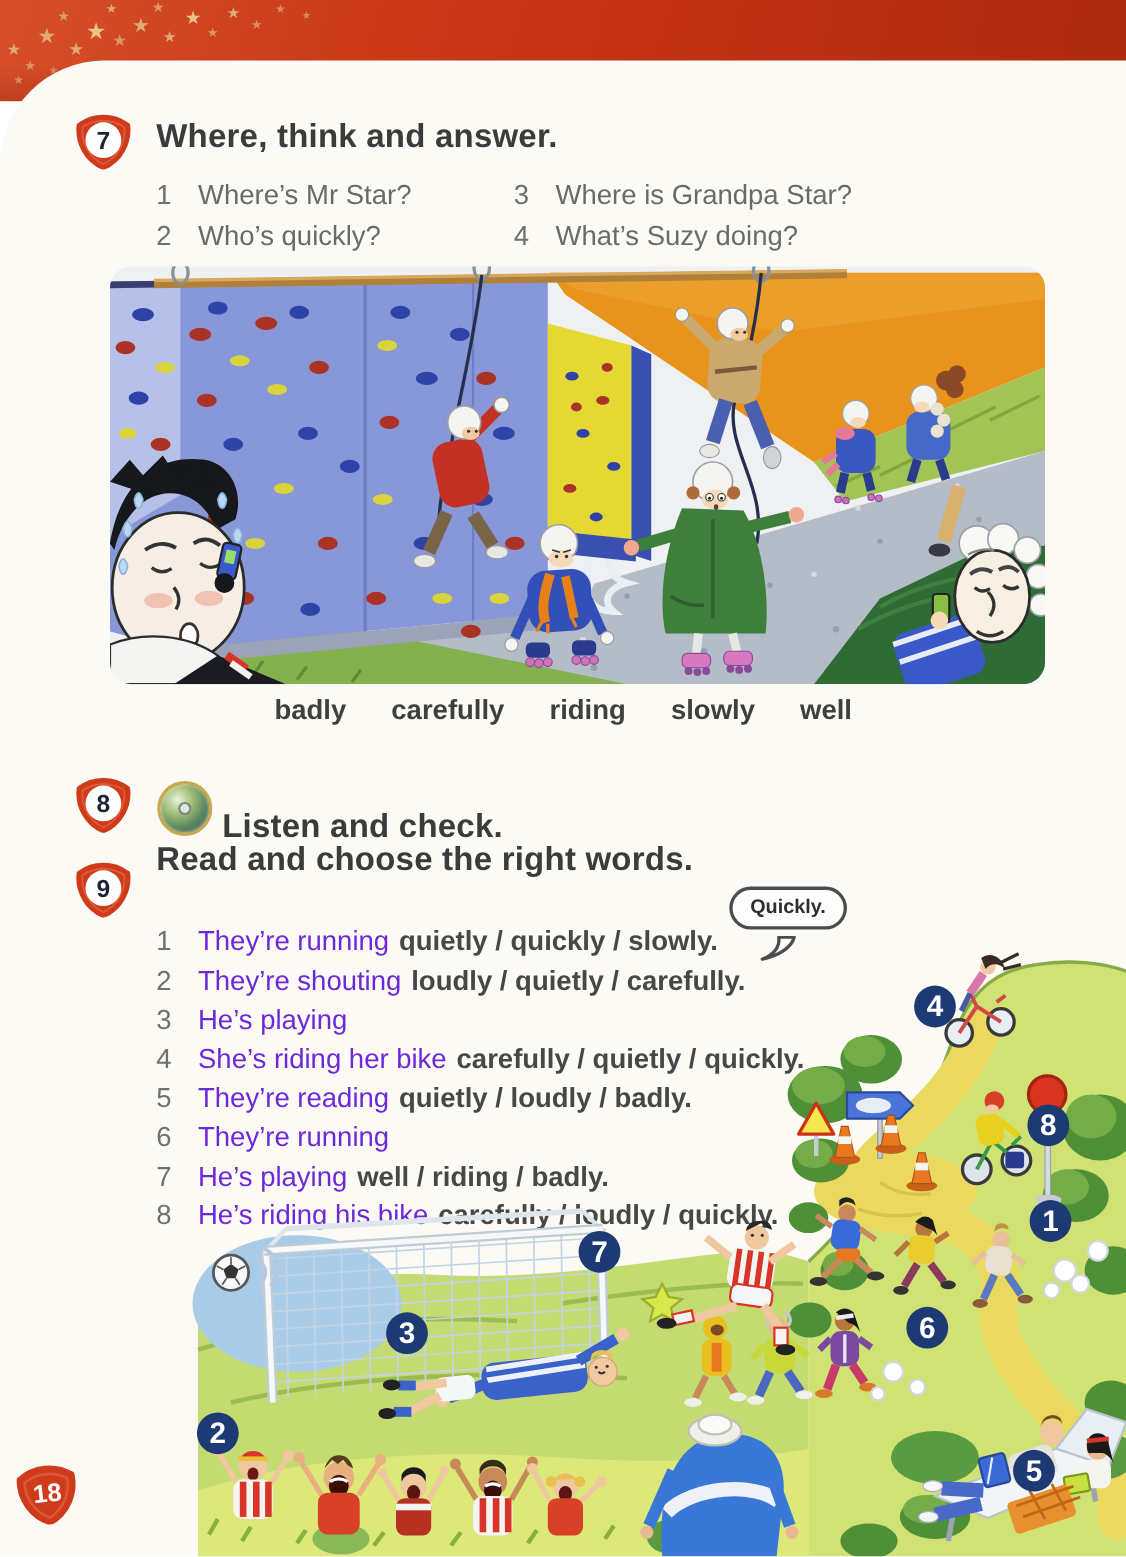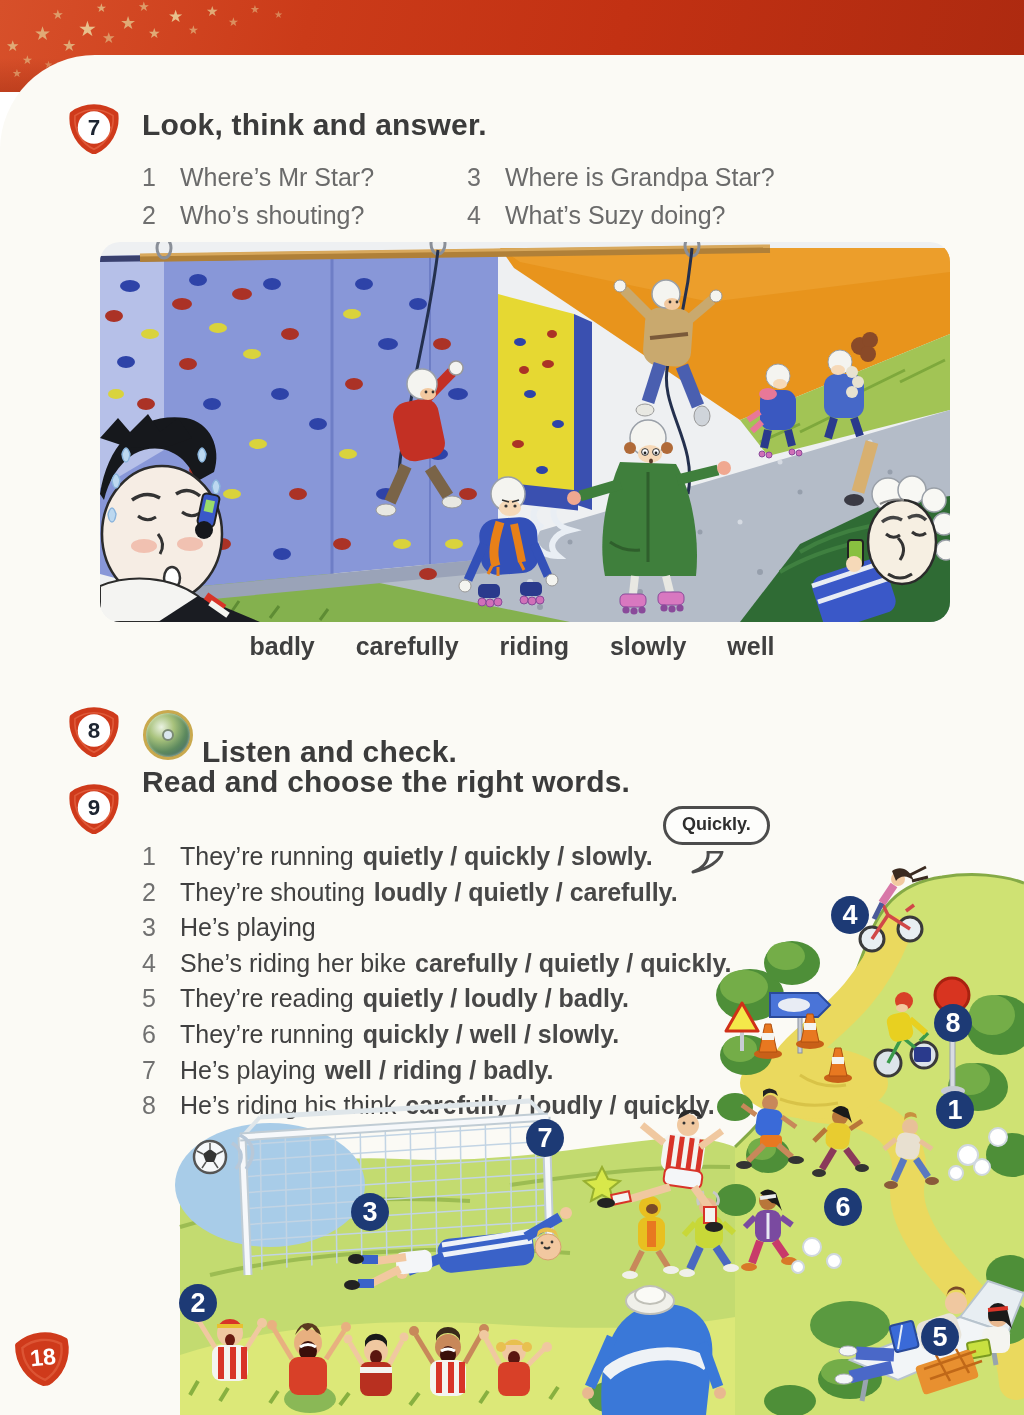--- a/index.html
+++ b/index.html
@@ -20,21 +20,21 @@
   .q-grid{display:grid;grid-template-columns:325px 1fr;grid-auto-flow:row;row-gap:9px;font-size:25px;color:#6a6a6a;}
   .q-item{display:flex;}
   .q-num{width:38px;flex:0 0 38px;color:#6f6f6f;}
   
   .word-bank{width:1024px;text-align:center;font-size:25px;font-weight:600;color:#3f3f3f;}
   .word-bank span{margin:4px 17px;}
   
   .choose-list{font-size:25px;}
   .choose-item{display:flex;height:35.6px;align-items:flex-start;}
   .c-num{width:38px;flex:0 0 38px;color:#707070;}
-  .c-prefix{color:#404040;margin-right:9px;white-space:nowrap;text-align:right;}
+  .c-prefix{color:#6d28d9;margin-right:9px;white-space:nowrap;text-align:right;}
   .c-options{color:#474747;font-weight:bold;white-space:nowrap;}
   
   .bubble{border:3px solid #4c4c4c;border-radius:26px;background:#fdfdfb;padding:5px 16px 7px 16px;font-size:18px;color:#2e2e2e;font-weight:600;}
   
   .cd{width:44px;height:44px;border-radius:50%;border:3px solid #c9a94e;background:radial-gradient(circle at 35% 32%,#eaf2e2 0%,#a8c27c 30%,#5d8a5e 60%,#35566b 100%);position:relative;box-shadow:inset 0 0 3px rgba(255,255,255,.7);}
   .cd::after{content:"";position:absolute;left:50%;top:50%;width:12px;height:12px;margin:-6px 0 0 -6px;border-radius:50%;background:#dbe7ee;border:2px solid #7b8a74;box-sizing:border-box;}
   .num-navy{fill:#1d2532;font-family:"Liberation Sans",sans-serif;font-weight:bold;}
 </style>
 </head>
 <body>
@@ -66,34 +66,34 @@
 <div class="abs sheet"></div>
 
 <div class="abs exbadge" style="left:66px;top:102px;">
   <svg viewBox="0 0 100 92">
     <path d="M50,89 A66,66 0 0 1 11,21 A66,66 0 0 1 89,21 A66,66 0 0 1 50,89 Z" fill="#cf3a1b" stroke="#cf3a1b" stroke-width="9" stroke-linejoin="round"></path>
     <path d="M50,84 A60,60 0 0 1 16,24 A60,60 0 0 1 84,24 A60,60 0 0 1 50,84 Z" fill="none" stroke="#e9704e" stroke-width="3" opacity=".6"></path>
     <circle cx="50" cy="45" r="29" fill="#ffffff"></circle>
     <text x="50" y="59" text-anchor="middle" font-size="40" class="num-navy">7</text>
   </svg>
 </div>
-<div class="abs ex-title" style="left:142px;top:108px;">Look, think and answer.</div>
+<div class="abs ex-title" style="left:142px;top:108px;">Where, think and answer.</div>
 
 <div class="abs q-grid" style="left:142px;top:163px;width:800px;">
   <div class="q-item">
     <span class="q-num">1</span>
     <span>Where’s Mr Star?</span>
   </div>
   <div class="q-item">
     <span class="q-num">3</span>
     <span>Where is Grandpa Star?</span>
   </div>
   <div class="q-item">
     <span class="q-num">2</span>
-    <span>Who’s shouting?</span>
+    <span>Who’s quickly?</span>
   </div>
   <div class="q-item">
     <span class="q-num">4</span>
     <span>What’s Suzy doing?</span>
   </div>
 </div>
 
 <div class="abs" style="left:100px;top:242px;width:850px;height:380px;border-radius:20px;overflow:hidden;">
 <svg viewBox="0 0 850 380" width="850" height="380">
   <rect width="850" height="380" fill="#eef0f2"></rect>
@@ -438,30 +438,29 @@
     <span class="c-options">carefully / quietly / quickly.</span>
   </div>
   <div class="choose-item">
     <span class="c-num">5</span>
     <span class="c-prefix">They’re reading</span>
     <span class="c-options">quietly / loudly / badly.</span>
   </div>
   <div class="choose-item">
     <span class="c-num">6</span>
     <span class="c-prefix">They’re running</span>
-    <span class="c-options">quickly / well / slowly.</span>
   </div>
   <div class="choose-item">
     <span class="c-num">7</span>
     <span class="c-prefix">He’s playing</span>
     <span class="c-options">well / riding / badly.</span>
   </div>
   <div class="choose-item">
     <span class="c-num">8</span>
-    <span class="c-prefix">He’s riding his think</span>
+    <span class="c-prefix">He’s riding his bike</span>
     <span class="c-options">carefully / loudly / quickly.</span>
   </div>
 </div>
 
 <div class="abs" style="left:150px;top:855px;width:874px;height:560px;">
 <svg viewBox="0 0 874 560" width="874" height="560">
 
   <path d="M585,292 C635,245 688,172 714,96 C727,54 748,28 792,22 C822,17 852,20 874,28 L874,560 L585,560 Z" fill="#cfe273"></path>
   <path d="M585,292 C635,245 688,172 714,96 C727,54 748,28 792,22 C822,17 852,20 874,28" fill="none" stroke="#85aa46" stroke-width="3"></path>
 

